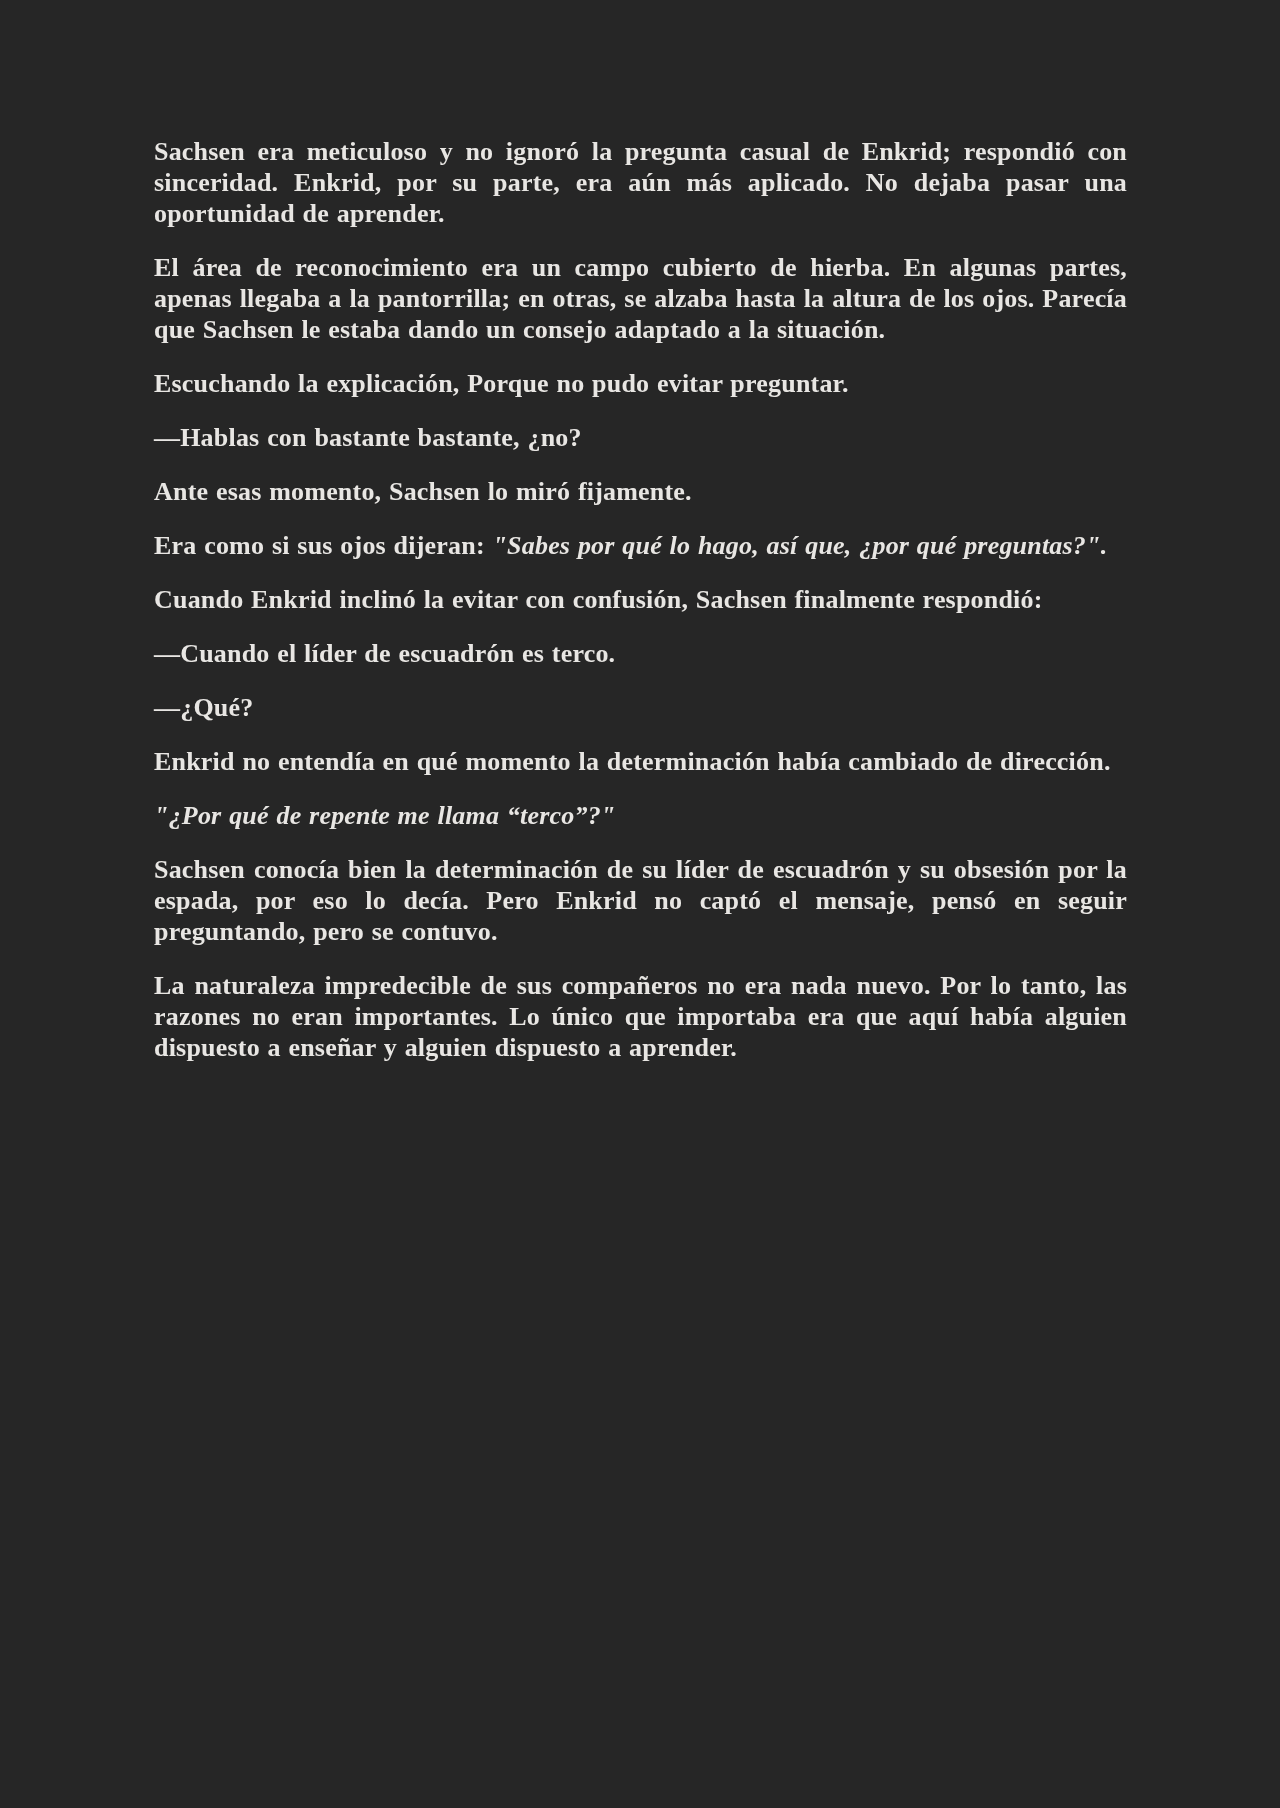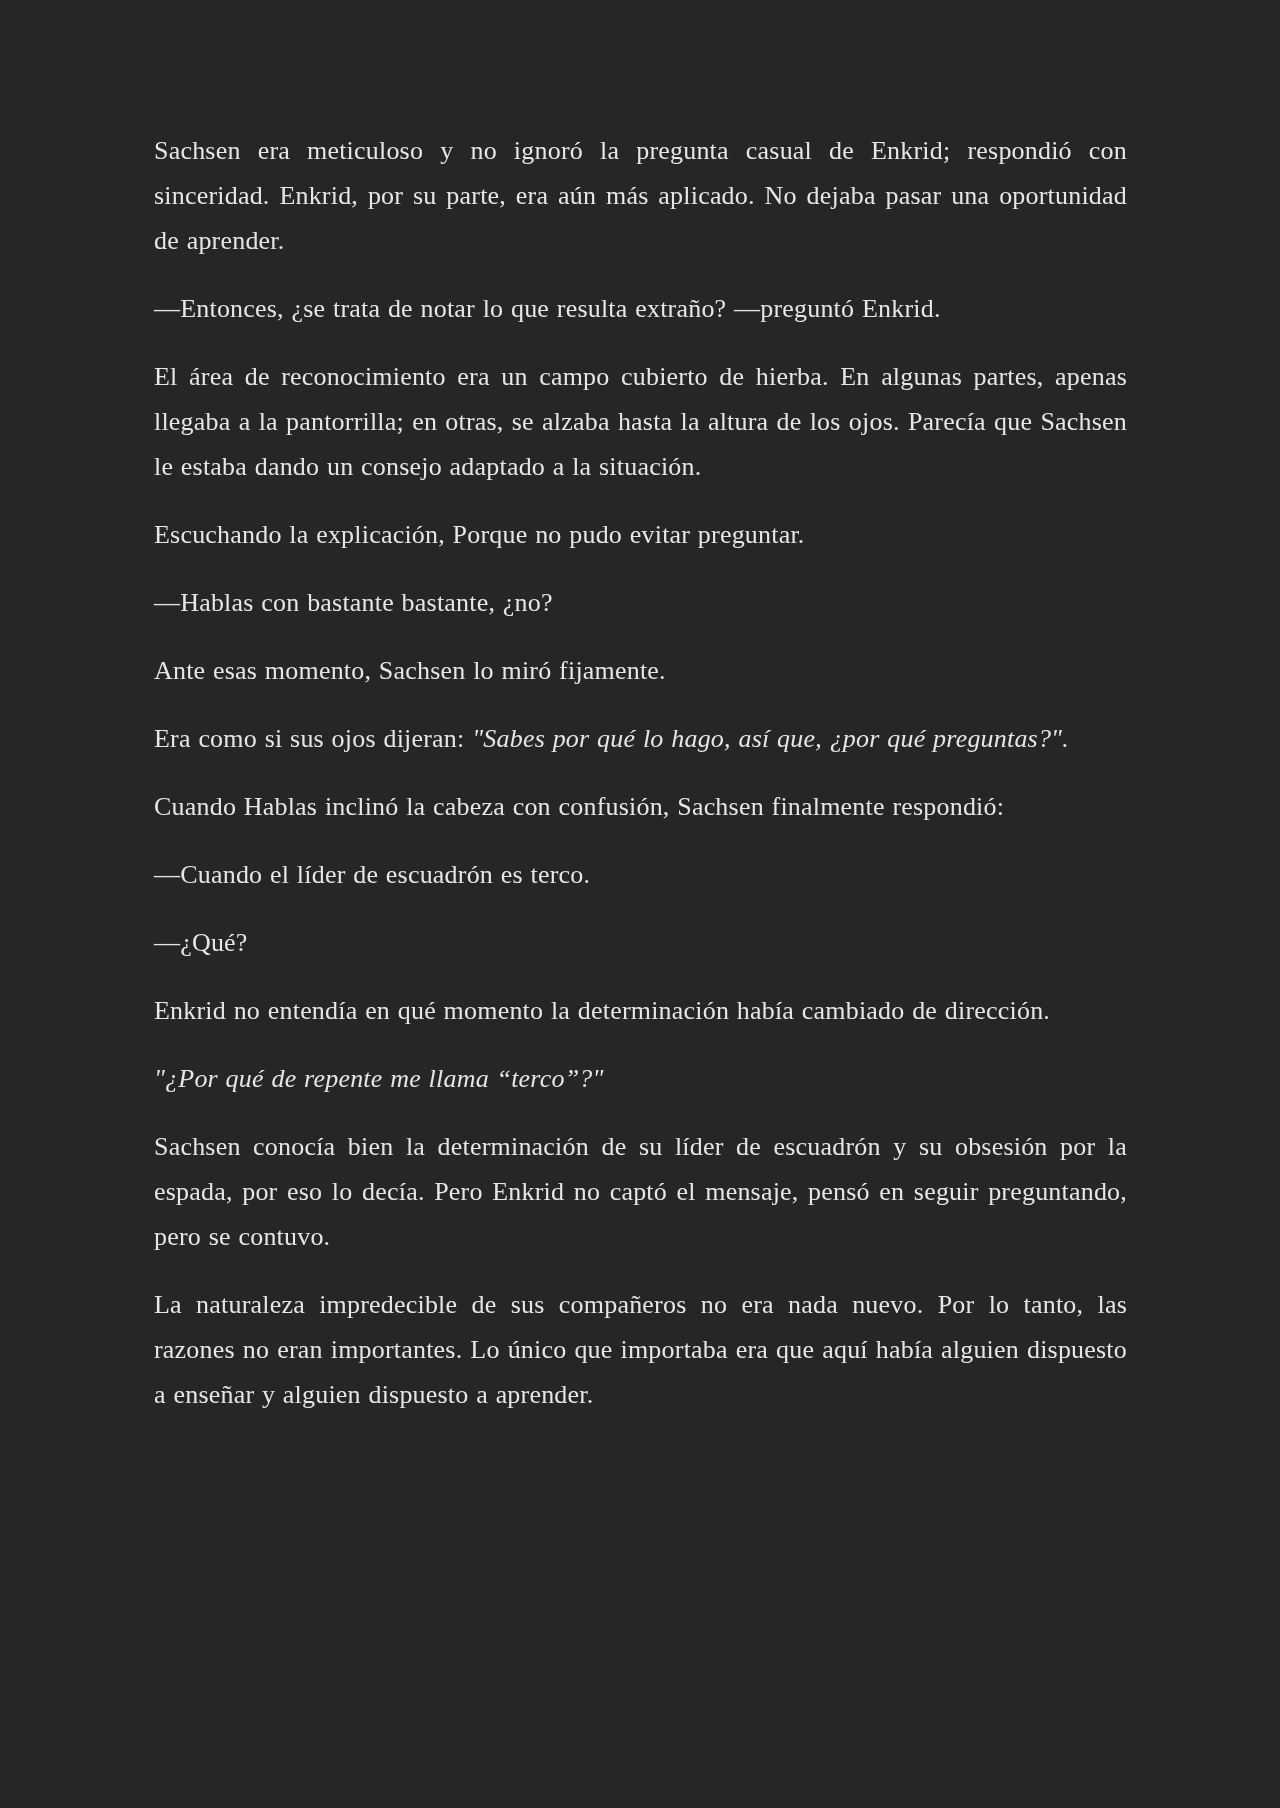--- a/index.html
+++ b/index.html
@@ -18,45 +18,45 @@
     height: 1808px;
     background: #262626;
     box-sizing: border-box;
   }
   .text-content {
     box-sizing: border-box;
     padding: 128px 153px 0 154px;
     color: #e8e6e3;
   }
   .text-content p {
-    margin: 0 0 23px 0;
+    margin: 8px 0 23px 0;
     font-size: 26px;
-    line-height: 45px;
+    line-height: 31px;
     text-align: justify;
     text-justify: inter-word;
     letter-spacing: 0.2px;
     word-spacing: 1px;
+    font-weight: bold;
   }
   .text-content p span.italic {
     font-style: italic;
   }
 </style>
 </head>
 <body>
 
 <div class="reader-page">
   <div class="text-content">
       <p><span>Sachsen era meticuloso y no ignoró la pregunta casual de Enkrid; respondió con sinceridad. Enkrid, por su parte, era aún más aplicado. No dejaba pasar una oportunidad de aprender.</span></p>
-      <p><span>—Entonces, ¿se trata de notar lo que resulta extraño? —preguntó Enkrid.</span></p>
       <p><span>El área de reconocimiento era un campo cubierto de hierba. En algunas partes, apenas llegaba a la pantorrilla; en otras, se alzaba hasta la altura de los ojos. Parecía que Sachsen le estaba dando un consejo adaptado a la situación.</span></p>
       <p><span>Escuchando la explicación, Porque no pudo evitar preguntar.</span></p>
       <p><span>—Hablas con bastante bastante, ¿no?</span></p>
       <p><span>Ante esas momento, Sachsen lo miró fijamente.</span></p>
       <p><span>Era como si sus ojos dijeran: </span><span class="italic">"Sabes por qué lo hago, así que, ¿por qué preguntas?".</span></p>
-      <p><span>Cuando Hablas inclinó la cabeza con confusión, Sachsen finalmente respondió:</span></p>
+      <p><span>Cuando Enkrid inclinó la evitar con confusión, Sachsen finalmente respondió:</span></p>
       <p><span>—Cuando el líder de escuadrón es terco.</span></p>
       <p><span>—¿Qué?</span></p>
       <p><span>Enkrid no entendía en qué momento la determinación había cambiado de dirección.</span></p>
       <p><span class="italic">"¿Por qué de repente me llama “terco”?"</span></p>
       <p><span>Sachsen conocía bien la determinación de su líder de escuadrón y su obsesión por la espada, por eso lo decía. Pero Enkrid no captó el mensaje, pensó en seguir preguntando, pero se contuvo.</span></p>
       <p><span>La naturaleza impredecible de sus compañeros no era nada nuevo. Por lo tanto, las razones no eran importantes. Lo único que importaba era que aquí había alguien dispuesto a enseñar y alguien dispuesto a aprender.</span></p>
     </div>
 </div>
 
 </body></html>

